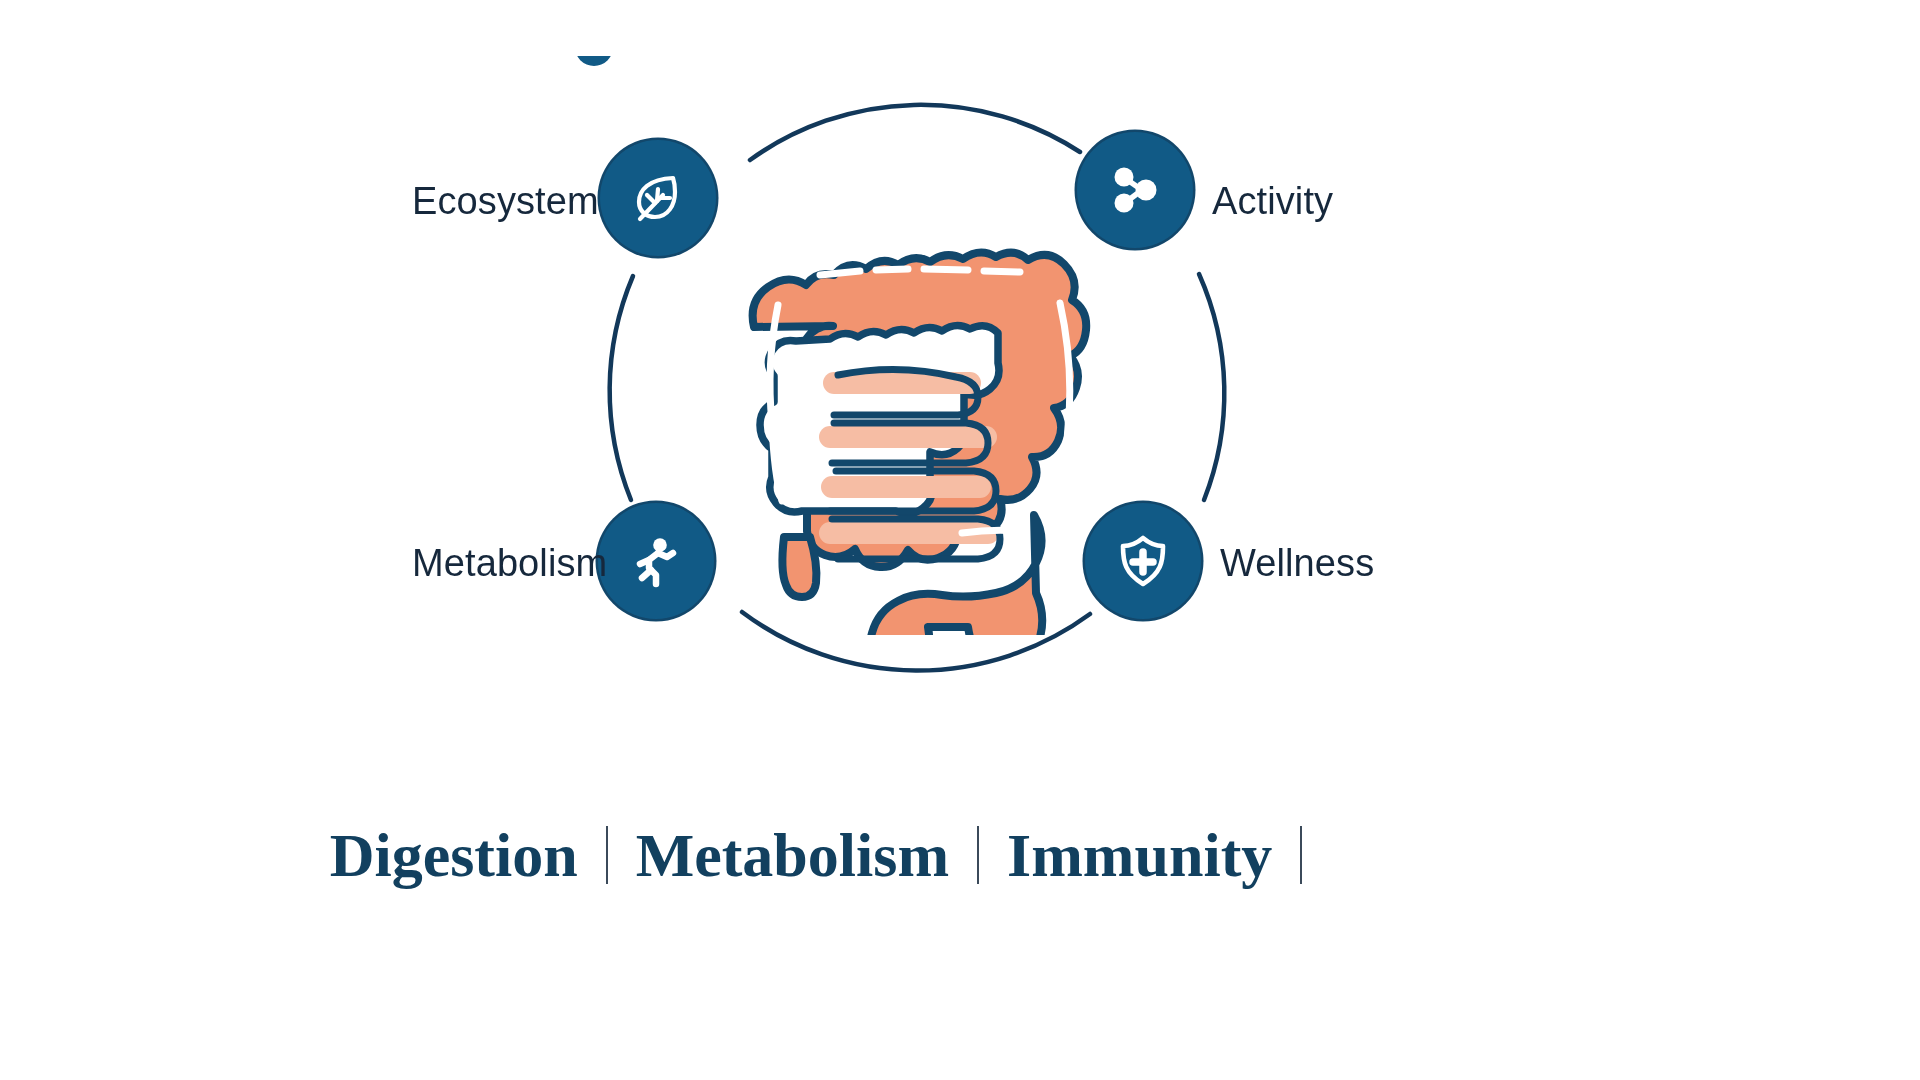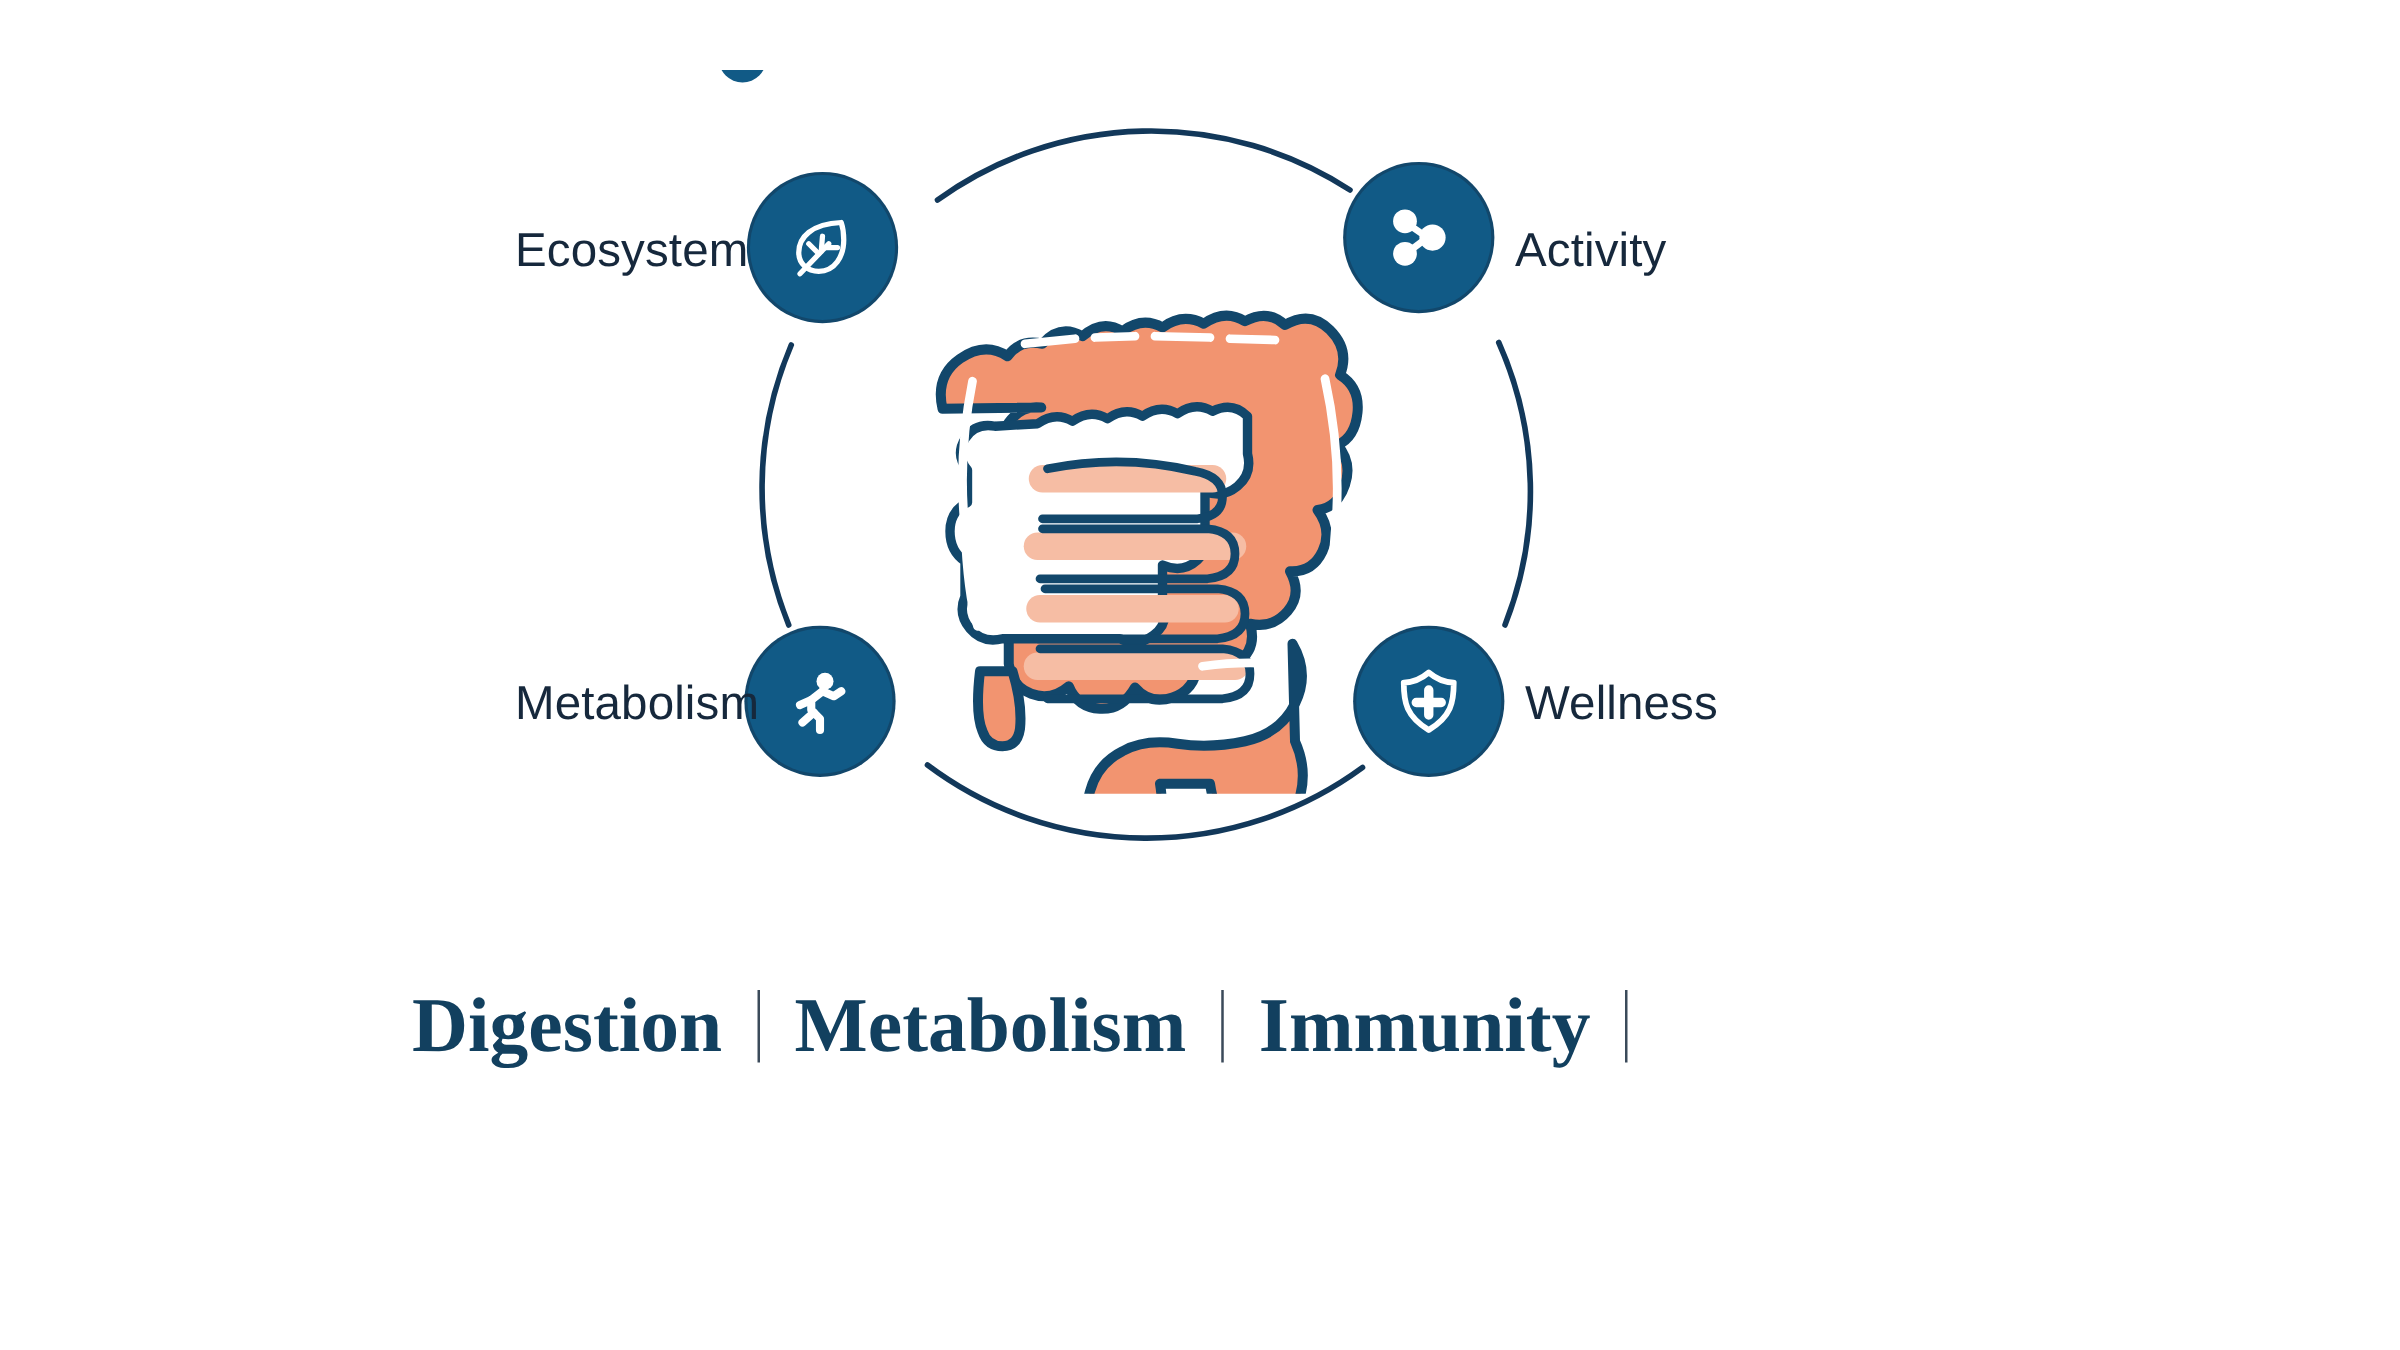--- a/index.html
+++ b/index.html
@@ -103,21 +103,21 @@
     width: 38px;
     height: 38px;
     border-radius: 50%;
     background: #115a86;
   }
 
   
   .keywords {
     position: absolute;
     left: 0;
-    top: 790px;
+    top: 824px;
     width: 1604px;
     display: flex;
     align-items: center;
     justify-content: center;
     gap: 0px;
   }
   .keyword {
     font-family: "Liberation Serif", serif;
     font-weight: 700;
     font-size: 62px;

